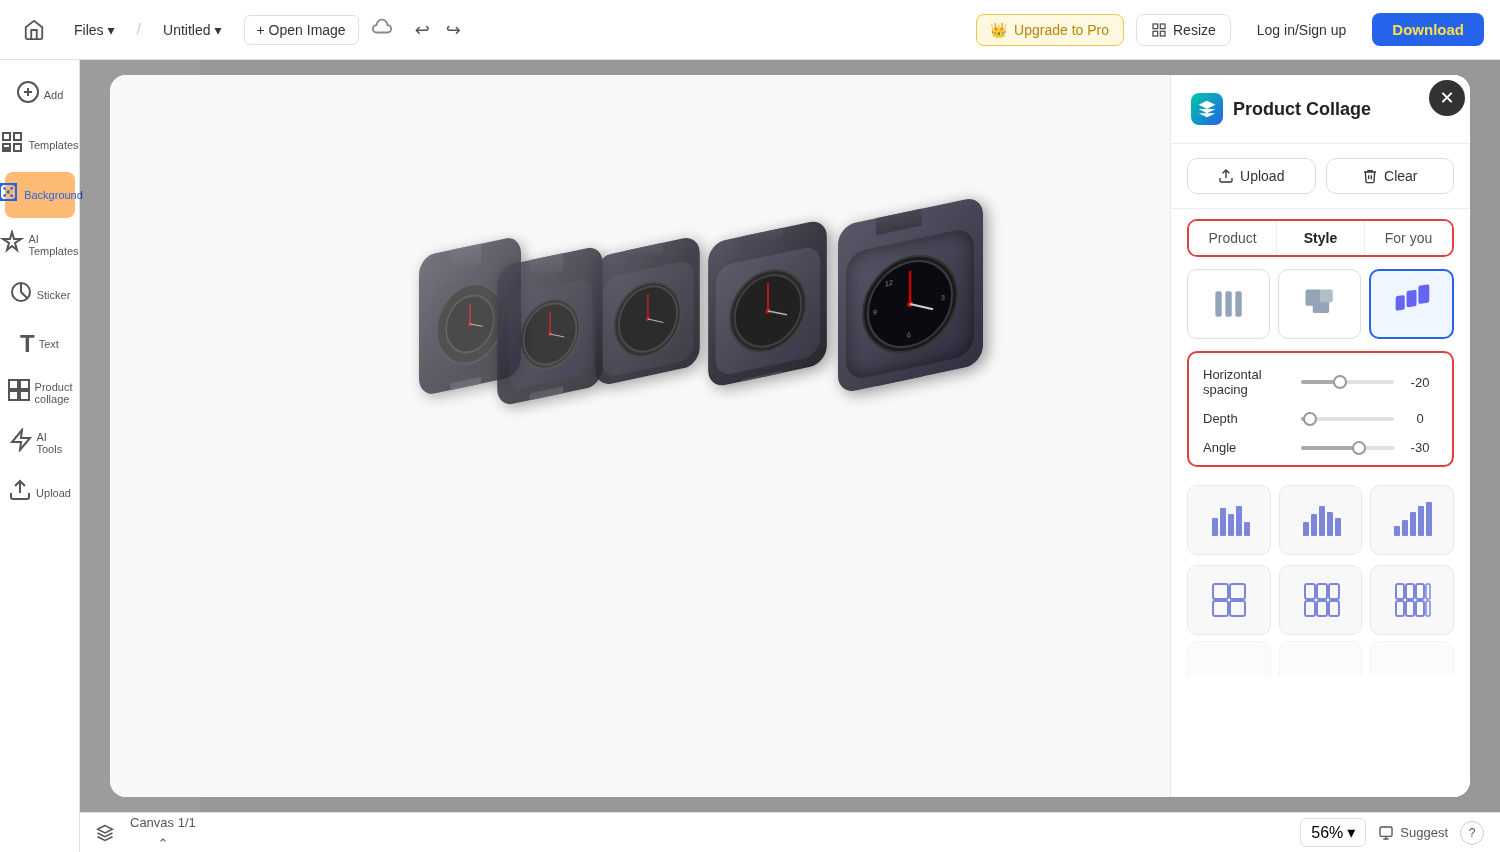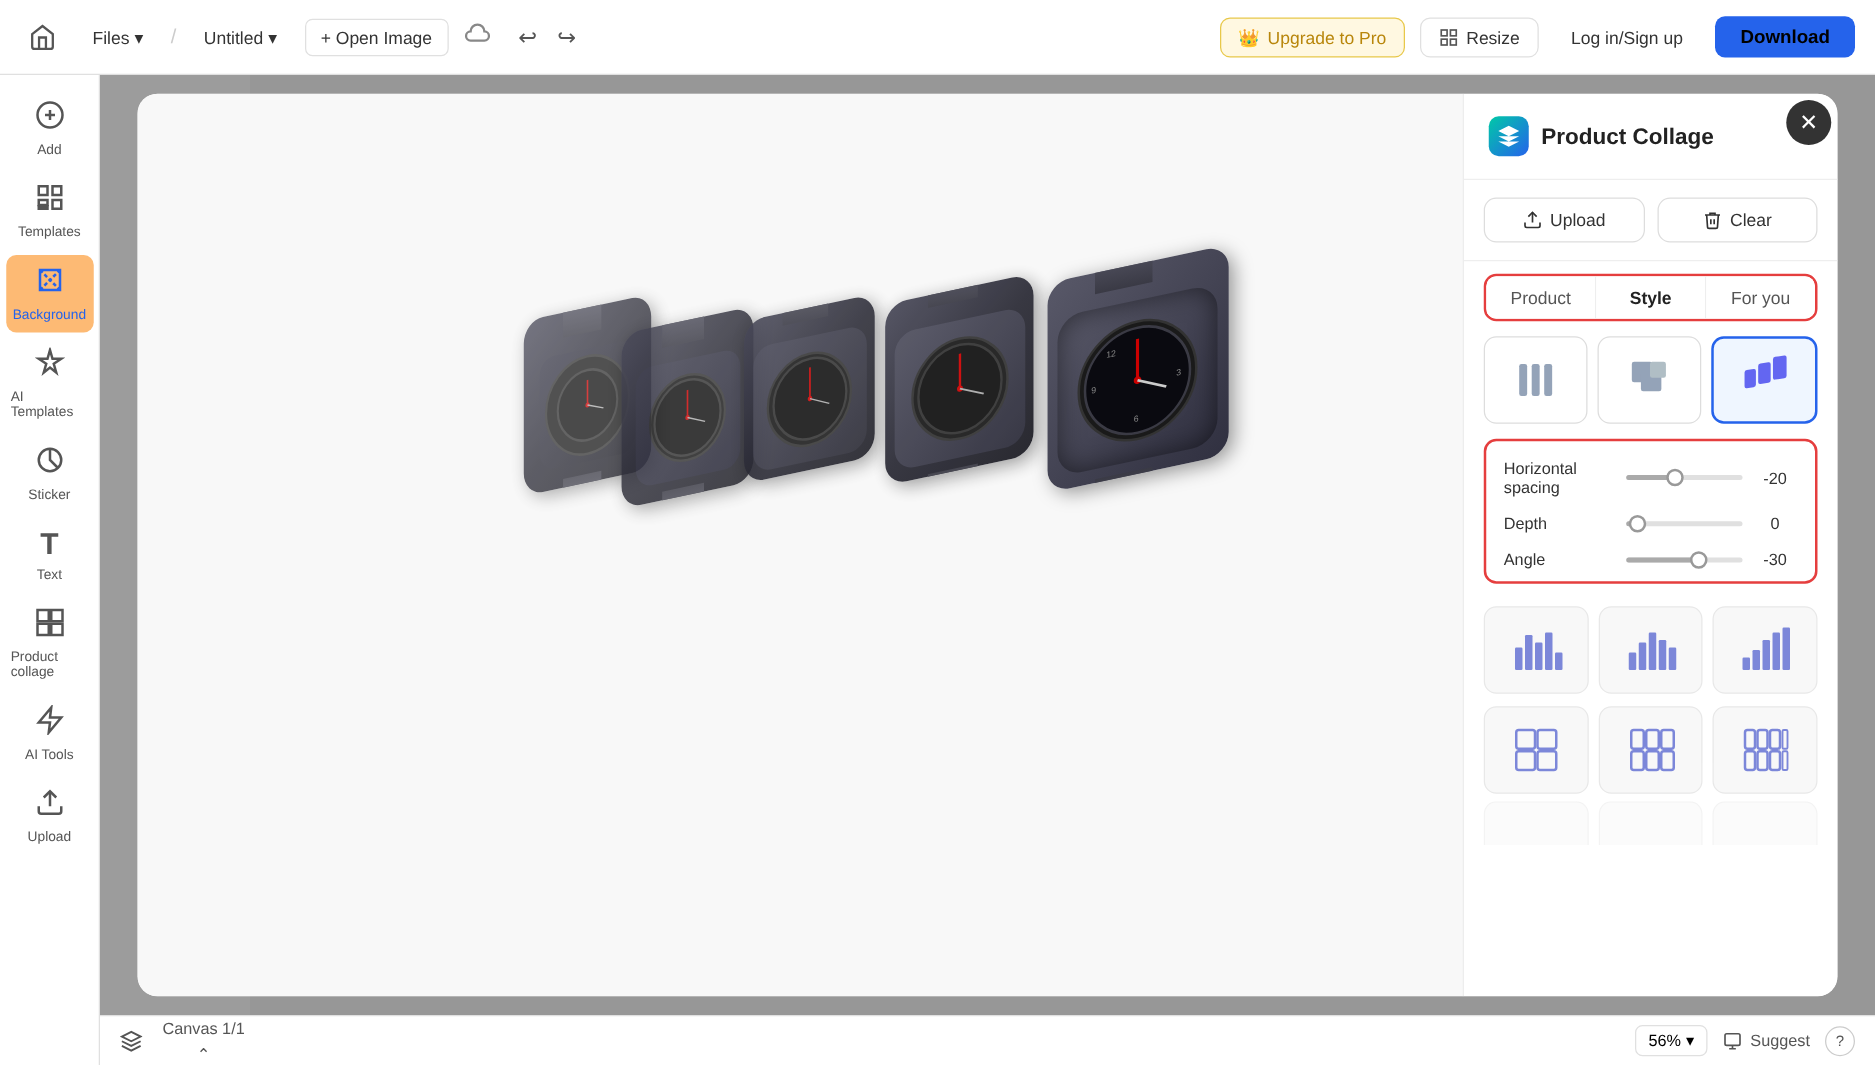--- a/index.html
+++ b/index.html
@@ -16,30 +16,30 @@
     .topbar-title { display: flex; align-items: center; gap: 4px; padding: 6px 10px; border-radius: 6px; cursor: pointer; font-size: 14px; color: #333; }
     .topbar-sep { color: #ccc; }
     .topbar-open { display: flex; align-items: center; gap: 6px; padding: 6px 12px; border-radius: 6px; cursor: pointer; font-size: 14px; color: #333; border: 1px solid #e0e0e0; }
     .topbar-cloud { color: #888; font-size: 18px; cursor: pointer; }
     .topbar-undo-redo { display: flex; gap: 4px; margin-left: 4px; }
     .topbar-undo-redo button { background: none; border: none; cursor: pointer; font-size: 18px; color: #555; padding: 4px 6px; border-radius: 4px; }
     .topbar-right { margin-left: auto; display: flex; align-items: center; gap: 12px; }
     .upgrade-btn { display: flex; align-items: center; gap: 6px; padding: 7px 14px; border-radius: 8px; border: 1px solid #e8c84a; background: #fff8e1; cursor: pointer; font-size: 14px; color: #b8860b; font-weight: 500; }
     .resize-btn { display: flex; align-items: center; gap: 6px; padding: 7px 14px; border-radius: 8px; border: 1px solid #e0e0e0; background: #fff; cursor: pointer; font-size: 14px; color: #333; }
     .login-btn { padding: 7px 14px; border-radius: 8px; border: none; background: none; cursor: pointer; font-size: 14px; color: #333; }
-    .download-btn { padding: 8px 20px; border-radius: 8px; border: none; background: #2563eb; color: #000000; font-size: 15px; font-weight: 600; cursor: pointer; }
+    .download-btn { padding: 8px 20px; border-radius: 8px; border: none; background: #2563eb; color: #fde047; font-size: 15px; font-weight: 600; cursor: pointer; }
 
     
     #sidebar {
       position: absolute; top: 60px; left: 0; width: 80px; bottom: 0;
       background: #fff; border-right: 1px solid #e0e0e0;
       display: flex; flex-direction: column; align-items: center; padding: 12px 0; gap: 4px; z-index: 5;
     }
     .sidebar-item {
-      display: flex; flex-direction: column; align-items: center; justify-content: center;
+      display: flex; flex-direction: row; align-items: center; justify-content: center;
       gap: 4px; padding: 8px 4px; border-radius: 8px; cursor: pointer; width: 70px;
       font-size: 11px; color: #555;
     }
     .sidebar-item.active { background: #fdba74; color: #2563eb; }
     .sidebar-icon { font-size: 22px; }
 
     
     #canvas-area {
       position: absolute; top: 60px; left: 200px; right: 0; bottom: 40px;
       background: #e8e8e8; display: flex; align-items: center; justify-content: center;
@@ -48,21 +48,21 @@
 
     
     #bottombar {
       position: absolute; bottom: 0; left: 80px; right: 0; height: 40px;
       background: #fff; border-top: 1px solid #e0e0e0;
       display: flex; align-items: center; padding: 0 16px; gap: 16px; z-index: 10;
     }
     .bottombar-layers { display: flex; align-items: center; gap: 6px; font-size: 13px; color: #555; cursor: pointer; }
     .canvas-info { font-size: 13px; color: #555; display: flex; align-items: center; gap: 6px; cursor: pointer; flex-direction: column; }
     .bottombar-right { margin-left: auto; display: flex; align-items: center; gap: 12px; }
-    .zoom-btn { display: flex; align-items: center; gap: 4px; padding: 4px 10px; border-radius: 6px; border: 1px solid #e0e0e0; background: #fff; font-size: 13px; cursor: pointer; }
+    .zoom-btn { display: flex; align-items: center; gap: 4px; padding: 4px 10px; border-radius: 6px; border: 1px solid #e0e0e0; background: #fff; font-size: 16px; cursor: pointer; }
     .suggest-btn { display: flex; align-items: center; gap: 6px; font-size: 13px; color: #555; cursor: pointer; }
     .help-btn { width: 24px; height: 24px; border-radius: 50%; border: 1px solid #ccc; display: flex; align-items: center; justify-content: center; font-size: 12px; color: #555; cursor: pointer; }
 
     
     #overlay {
       position: absolute; top: 60px; left: 80px; right: 0; bottom: 40px;
       background: rgba(0,0,0,0.35); z-index: 20;
     }
 
     

